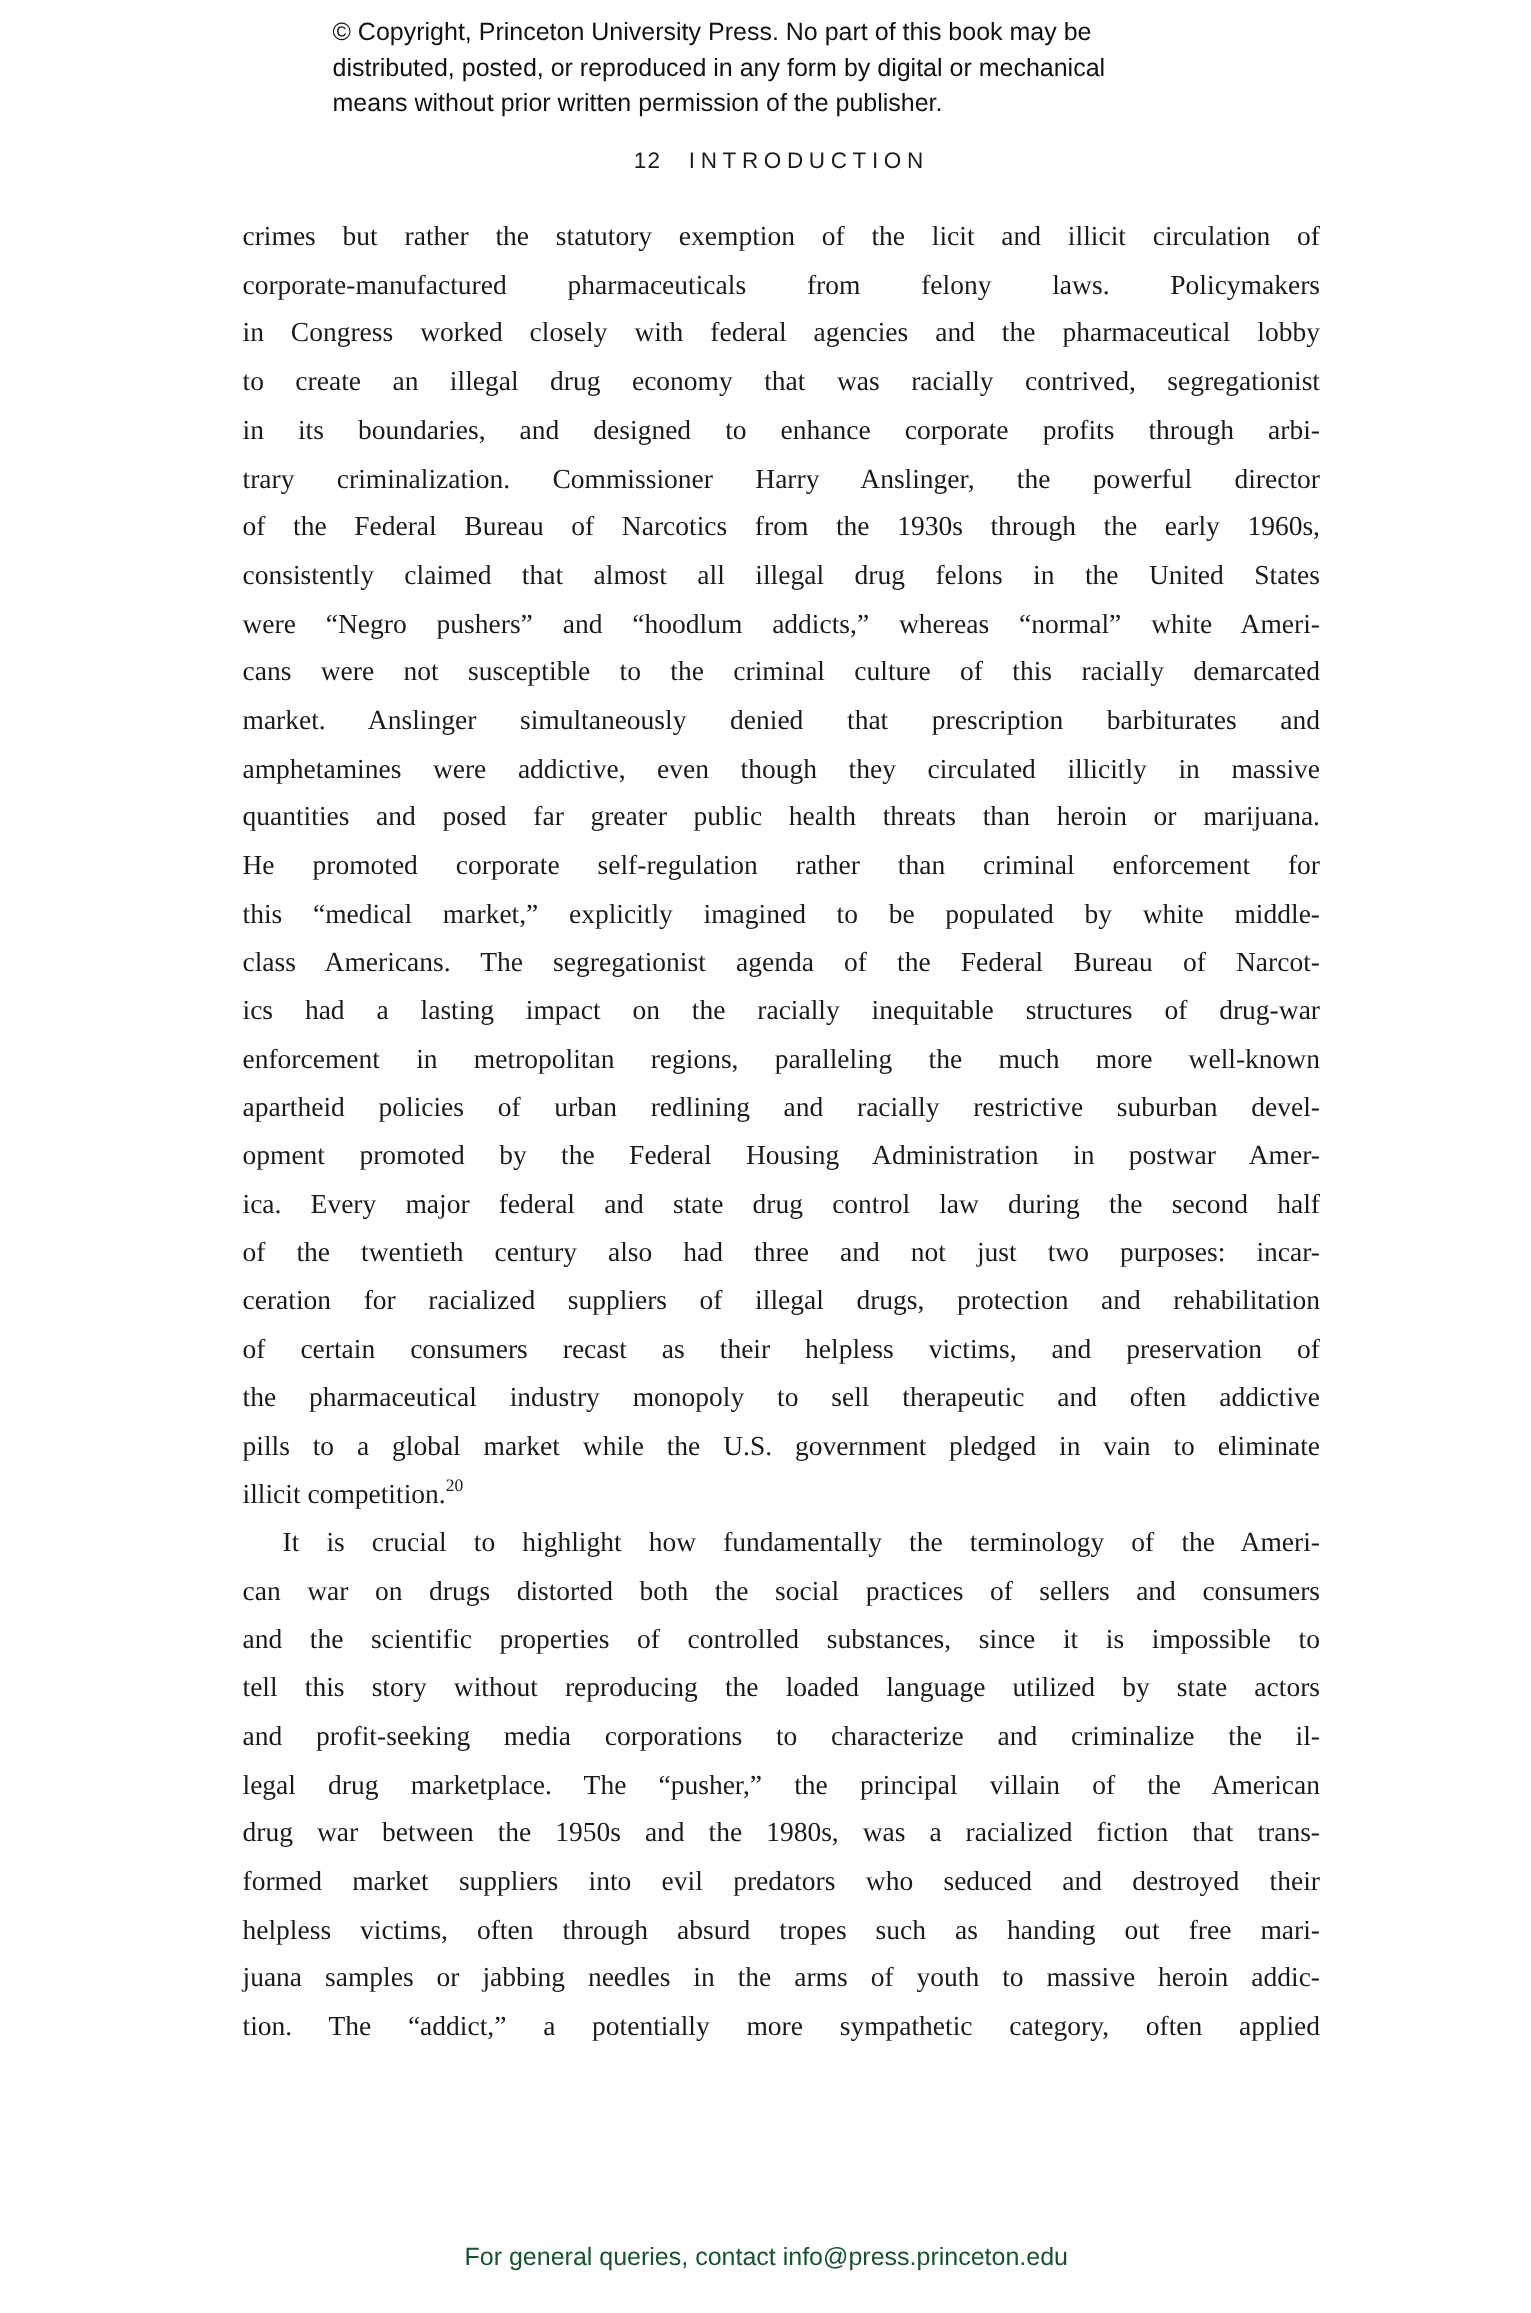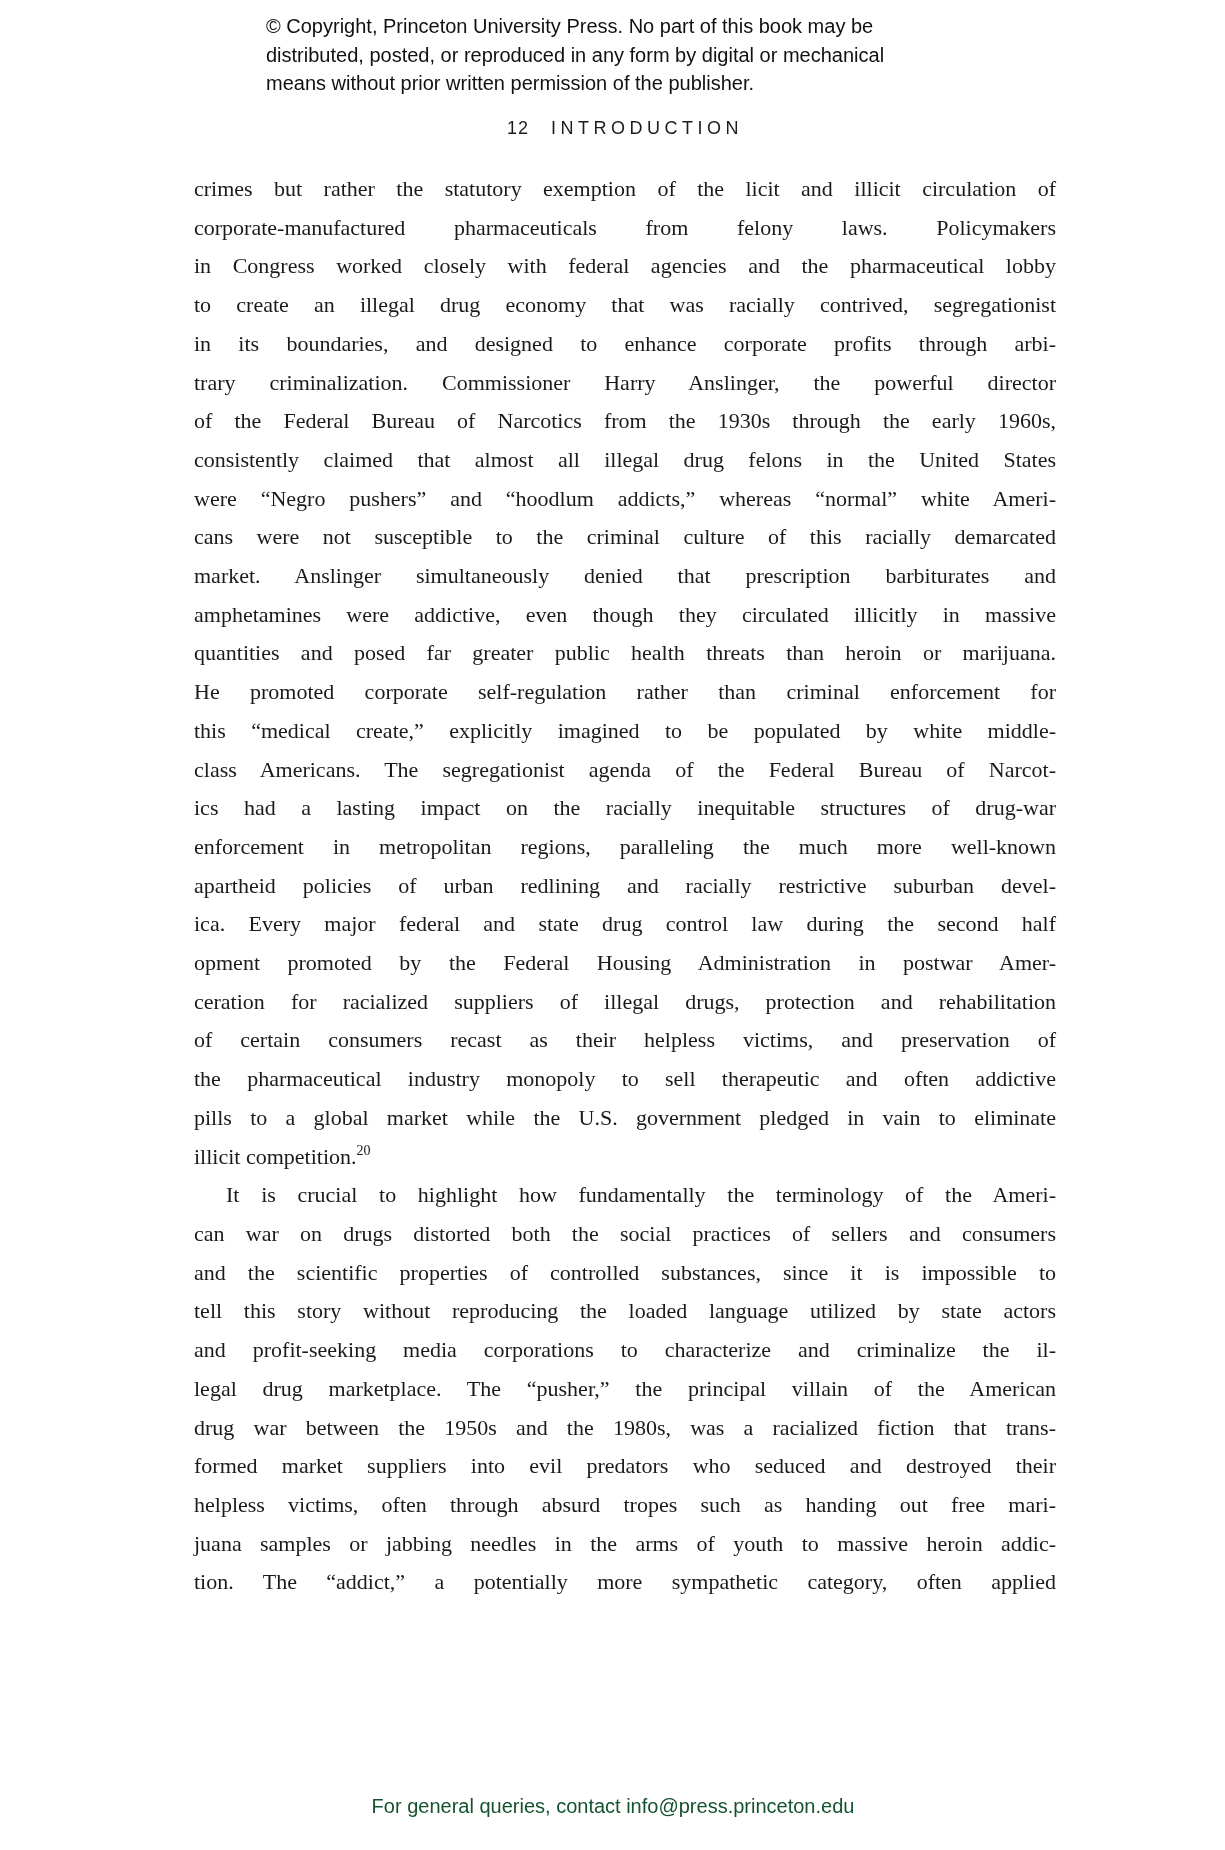--- a/index.html
+++ b/index.html
@@ -112,27 +112,28 @@
           <div class="line ">in its boundaries, and designed to enhance corporate profits through arbi-</div>
           <div class="line ">trary criminalization. Commissioner Harry Anslinger, the powerful director</div>
           <div class="line ">of the Federal Bureau of Narcotics from the 1930s through the early 1960s,</div>
           <div class="line ">consistently claimed that almost all illegal drug felons in the United States</div>
           <div class="line ">were “Negro pushers” and “hoodlum addicts,” whereas “normal” white Ameri-</div>
           <div class="line ">cans were not susceptible to the criminal culture of this racially demarcated</div>
           <div class="line ">market. Anslinger simultaneously denied that prescription barbiturates and</div>
           <div class="line ">amphetamines were addictive, even though they circulated illicitly in massive</div>
           <div class="line ">quantities and posed far greater public health threats than heroin or marijuana.</div>
           <div class="line ">He promoted corporate self-regulation rather than criminal enforcement for</div>
-          <div class="line ">this “medical create,” explicitly imagined to be populated by white middle-</div>
+          <div class="line ">this “medical market,” explicitly imagined to be populated by white middle-</div>
           <div class="line ">class Americans. The segregationist agenda of the Federal Bureau of Narcot-</div>
           <div class="line ">ics had a lasting impact on the racially inequitable structures of drug-war</div>
           <div class="line ">enforcement in metropolitan regions, paralleling the much more well-known</div>
           <div class="line ">apartheid policies of urban redlining and racially restrictive suburban devel-</div>
+          <div class="line ">opment promoted by the Federal Housing Administration in postwar Amer-</div>
           <div class="line ">ica. Every major federal and state drug control law during the second half</div>
-          <div class="line ">opment promoted by the Federal Housing Administration in postwar Amer-</div>
+          <div class="line ">of the twentieth century also had three and not just two purposes: incar-</div>
           <div class="line ">ceration for racialized suppliers of illegal drugs, protection and rehabilitation</div>
           <div class="line ">of certain consumers recast as their helpless victims, and preservation of</div>
           <div class="line ">the pharmaceutical industry monopoly to sell therapeutic and often addictive</div>
           <div class="line ">pills to a global market while the U.S. government pledged in vain to eliminate</div>
         </div>
       <div class="line last-line">
         <span>illicit competition.</span><sup class="footnote">20</sup>
       </div>
     </div>
 

